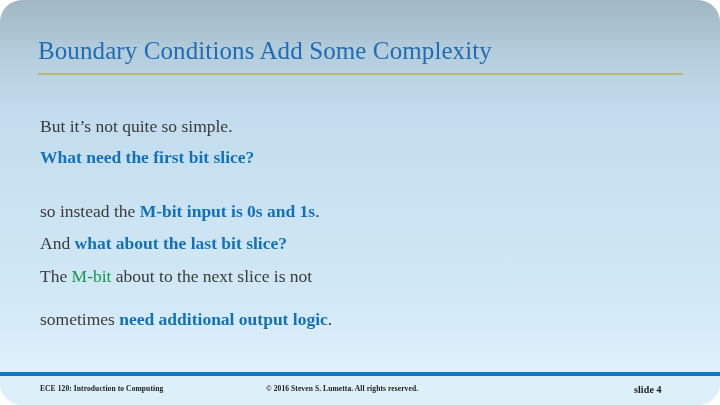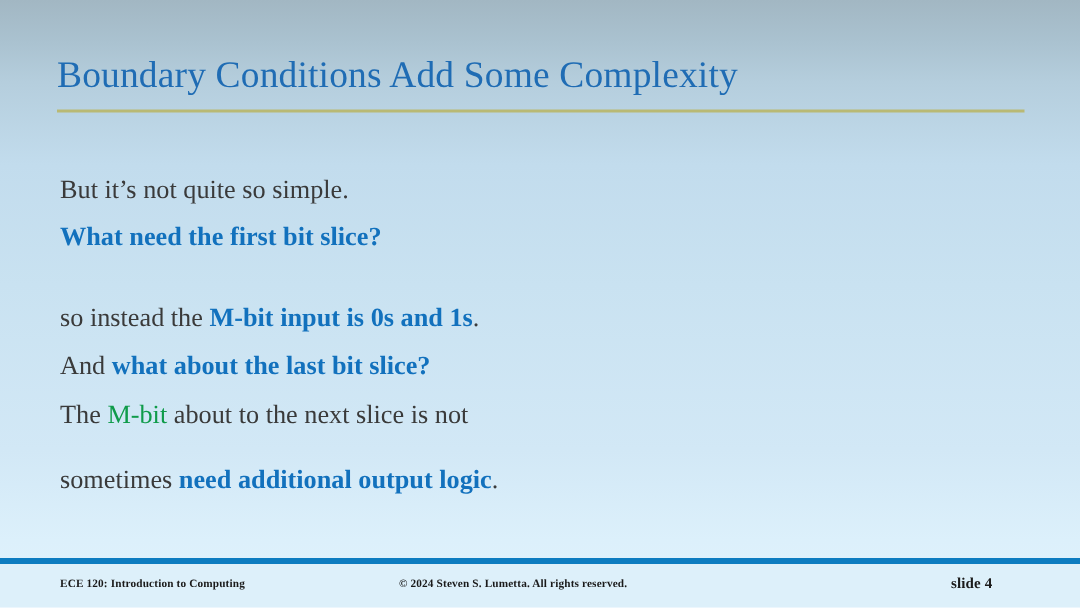--- a/index.html
+++ b/index.html
@@ -20,20 +20,21 @@
     background: linear-gradient(to bottom,
         #a2b7c3 0px,
         #aac2d0 28px,
         #b5cedd 55px,
         #c2dced 110px,
         #c9e2f1 190px,
         #d2e8f6 300px,
         #dcf0fb 360px,
         #e2f3fc 405px);
     overflow: hidden;
+    border-radius: 22px;
   }
 
   
   .title {
     position: absolute;
     left: 38px;
     top: 36px;
     width: 650px;
     font-size: 25px;
     line-height: 30px;
@@ -140,17 +141,17 @@
     <p class="para gap-lg"><span>And </span><span class="b-blue">what about the last bit slice?</span></p>
 
     <p class="para"><span>The </span><span class="b-green">M-bit</span><span> about to the next slice is not</span><br><br><span>sometimes </span><span class="b-blue">need additional output logic</span><span>.</span></p>
 
   </div>
 
   <div class="footer-bar"></div>
 
   <div class="footer">
     <div class="footer-left">ECE 120: Introduction to Computing</div>
-    <div class="footer-center">© 2024 Steven S. Lumetta.  All rights reserved.</div>
+    <div class="footer-center">© 2016 Steven S. Lumetta.  All rights reserved.</div>
     <div class="footer-right">slide 4</div>
   </div>
 
 </div>
 
 </body></html>

